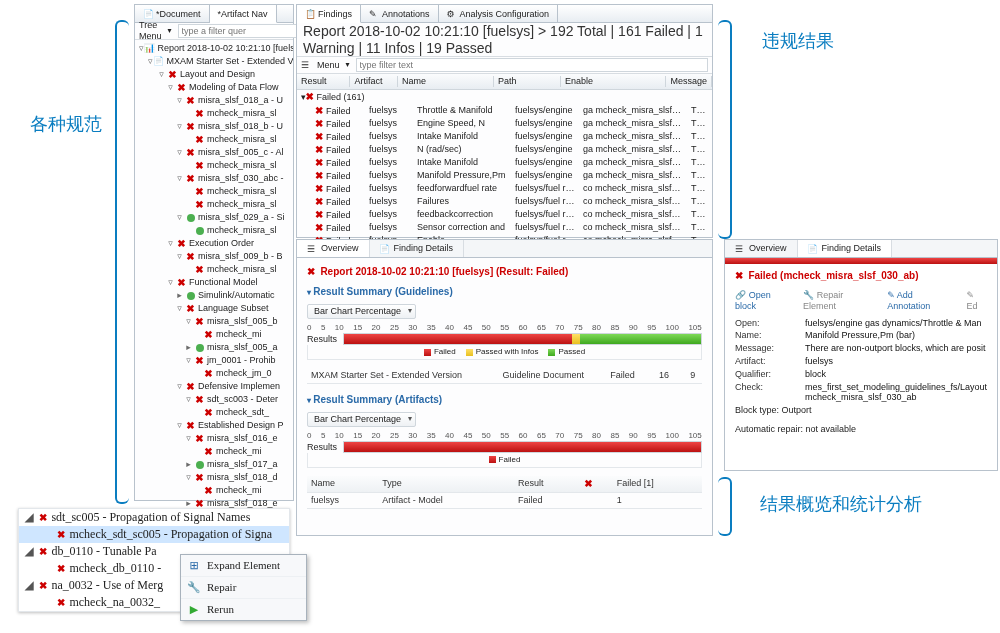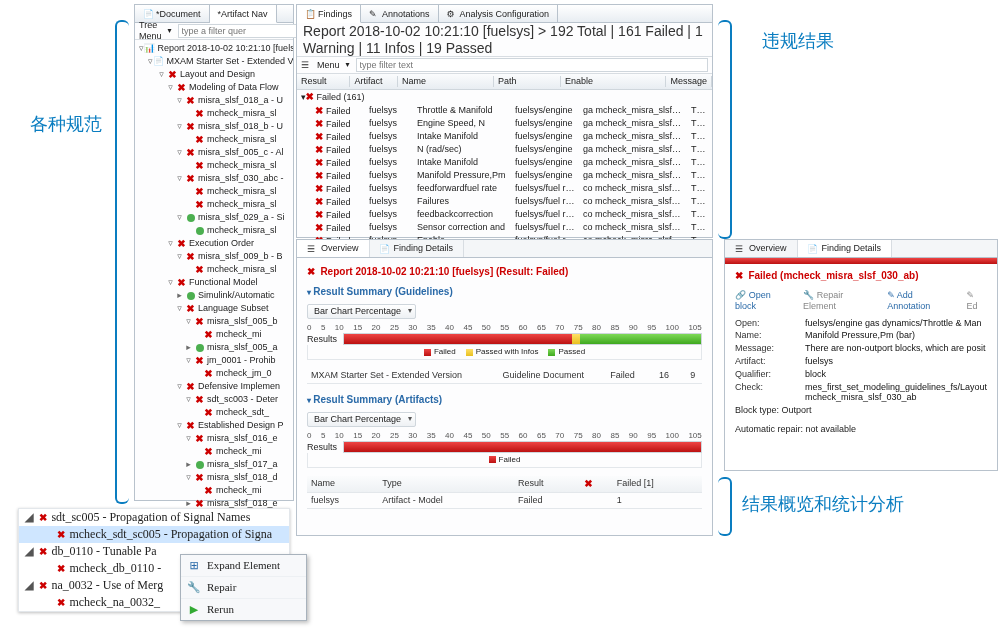--- a/index.html
+++ b/index.html
@@ -766,14 +766,14 @@
 <div class="mi">
       <span class="ci" style="color:#3a3">▶</span>
       <span>Rerun</span>
     </div>
 </div>
 
 <div class="callout" style="left:30px;top:115px">各种规范</div>
 <div class="brace" style="left:115px;top:20px;width:12px;height:480px;border-right:none"></div>
 <div class="callout" style="left:762px;top:32px">违规结果</div>
 <div class="brace" style="left:718px;top:20px;width:12px;height:215px;border-left:none"></div>
-<div class="callout" style="left:742px;top:495px">结果概览和统计分析</div>
+<div class="callout" style="left:760px;top:495px">结果概览和统计分析</div>
 <div class="brace" style="left:718px;top:477px;width:12px;height:55px;border-left:none"></div>
 
 </body></html>

